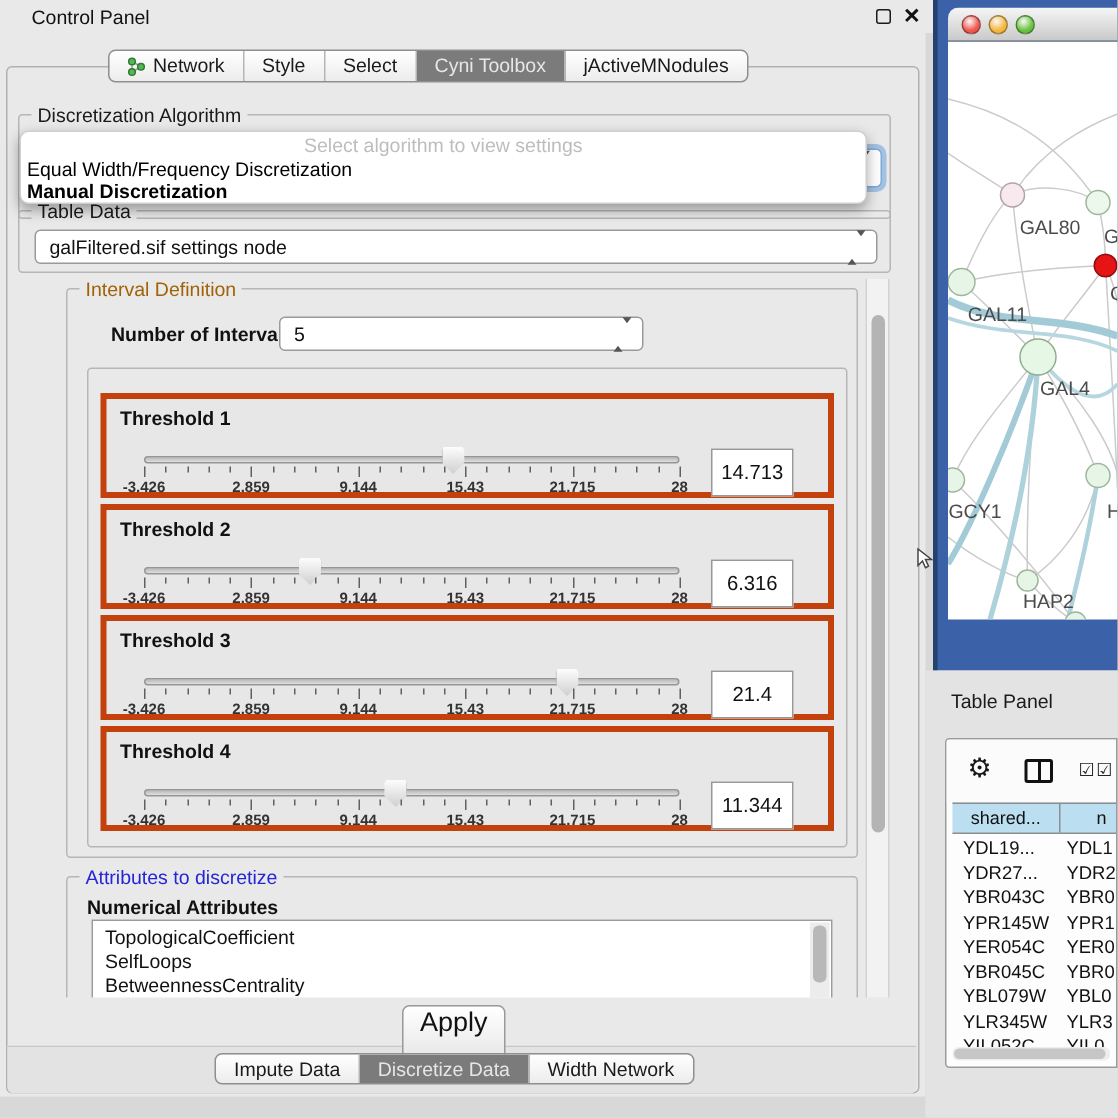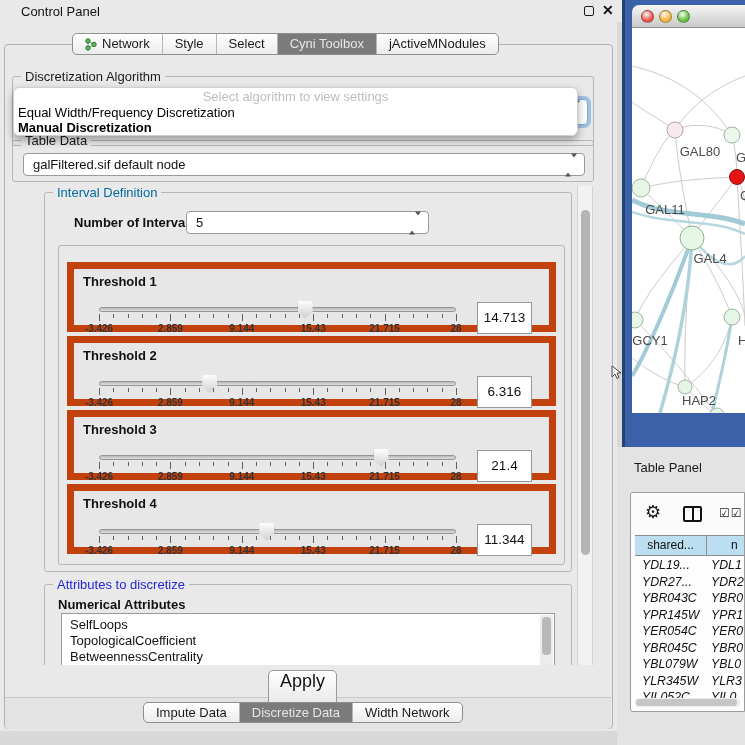--- a/index.html
+++ b/index.html
@@ -19,21 +19,21 @@
   .segbar{position:absolute;display:flex;height:22px;border:1px solid #8f8f8f;border-radius:5px;overflow:hidden;background:linear-gradient(#ffffff,#ececec);z-index:30;font-size:13px;}
   .segbar .seg{display:flex;align-items:center;gap:5px;padding:0 12px;line-height:20px;color:#1a1a1a;border-right:1px solid #b5b5b5;white-space:nowrap;}
   .segbar .seg:last-child{border-right:none;}
   .segbar .seg.sel{background:#7b7b7b;color:#e6e6e6;}
   #top-tabs{left:72px;top:33px;}
   #bottom-tabs{left:143px;top:702px;height:21px;}
 
   
   .groupbox{position:absolute;border:1px solid #b6b6b6;border-radius:3px;}
   .gtitle{position:absolute;top:-8px;left:8px;background:#e9e9e9;padding:0 4px;font-size:13px;color:#1a1a1a;white-space:nowrap;}
-  .gtitle.green{color:#0369a1;}
+  .gtitle.green{color:#a16207;}
   .gtitle.blue{color:#2525d8;}
 
   
   .mac-combo{position:absolute;background:#fff;border:1px solid #9a9a9a;border-radius:4px;font-size:13px;color:#111;display:flex;align-items:center;padding-left:9px;}
   .mac-combo.focused{border:1px solid #7fa9d6;box-shadow:0 0 0 3px rgba(105,160,220,.55);}
   .spinner{position:absolute;right:7px;top:50%;transform:translateY(-50%);}
   .spin-up{width:0;height:0;border-left:3.5px solid transparent;border-right:3.5px solid transparent;border-bottom:4.5px solid #555;margin-bottom:2.5px;}
   .spin-down{width:0;height:0;border-left:3.5px solid transparent;border-right:3.5px solid transparent;border-top:4.5px solid #555;}
 
   
@@ -42,21 +42,21 @@
   #algo-popup .item{font-size:13px;height:15px;line-height:15px;padding-left:4px;color:#000;}
   #algo-popup .item.first{font-weight:700;}
 
   
   #viewport{position:absolute;left:12px;top:186px;width:565px;height:479px;overflow:hidden;}
   #vscroll{position:absolute;left:577px;top:186px;width:16px;height:479px;background:#f2f2f2;border-left:1px solid #d2d2d2;border-right:1px solid #d2d2d2;}
   #vscroll .thumb{position:absolute;left:3px;top:24px;width:9px;height:345px;border-radius:5px;background:#b4b4b4;}
 
   
   #threshold-stack{position:absolute;left:8px;top:16px;width:489px;display:flex;flex-direction:column;gap:4px;}
-  .threshold-panel{position:relative;height:70px;border:7px solid #c2410c;background:#e7e7e7;}
+  .threshold-panel{position:relative;height:70px;border:4px solid #c2410c;background:#e7e7e7;}
   .th-label{position:absolute;left:9px;top:5px;font-size:13px;font-weight:700;color:#111;}
   .slider-zone{position:absolute;left:25px;top:32px;width:357px;height:36px;}
   .track{position:absolute;left:0;top:6px;width:100%;height:5px;border:1px solid #969696;border-radius:3px;background:linear-gradient(#b9b9b9,#dedede);}
   .handle{position:absolute;top:0;width:15px;height:18px;background:linear-gradient(#fdfdfd,#cfcfcf);clip-path:polygon(8% 0,92% 0,100% 12%,100% 58%,50% 100%,0 58%,0 12%);filter:drop-shadow(0 0 1px #777);}
   .ticks{position:absolute;left:0;top:13px;width:100%;height:8px;}
   .ticks i{position:absolute;top:0;width:1px;background:#606060;display:block;}
   .tick-labels{position:absolute;left:0;top:22px;width:100%;height:12px;}
   .tick-labels span{position:absolute;transform:translateX(-50%);font-size:10px;font-weight:700;color:#333;white-space:nowrap;}
   .value-box{position:absolute;left:403px;top:33px;width:55px;height:32px;background:#fff;border:1px solid #989898;font-size:13.5px;text-align:center;line-height:30px;color:#111;}
 
@@ -81,21 +81,21 @@
   #table-window{position:absolute;left:13px;top:45px;width:115px;height:220px;background:#fdfdfd;border:1px solid #9b9b9b;border-radius:3px 0 0 3px;overflow:hidden;}
   #tbl-toolbar{position:absolute;left:0;top:0;right:0;height:42px;background:#fbfbfb;}
   #gear-icon{position:absolute;left:14px;top:8px;font-size:18px;color:#1a1a1a;}
   #col-icon{position:absolute;left:52px;top:13px;width:19px;height:16px;border:2px solid #111;border-radius:2px;}
   #col-icon::after{content:"";position:absolute;left:6.5px;top:0;width:2px;height:12px;background:#111;}
   #check-icons{position:absolute;left:88px;top:13px;font-size:12px;color:#222;letter-spacing:1px;}
   #tbl-header{position:absolute;left:4px;top:42px;right:0;height:21px;display:flex;background:#bbdef0;border-top:1px solid #8e8e8e;border-bottom:1px solid #8e8e8e;font-size:12px;color:#111;}
   #tbl-header .hc1{flex:0 0 72px;border-right:1px solid #8e8e8e;text-align:center;line-height:19px;}
   #tbl-header .hc2{flex:1;text-align:left;padding-left:24px;line-height:19px;overflow:hidden;}
   #tbl-rows{position:absolute;left:4px;top:64px;right:0;height:143px;overflow:hidden;}
-  .trow{display:flex;height:16.5px;font-size:12.3px;color:#111;font-style:italic;}
+  .trow{display:flex;height:16.5px;font-size:12.3px;color:#111;}
   .trow .c1{flex:0 0 72px;padding-left:7px;line-height:16.5px;overflow:hidden;white-space:nowrap;}
   .trow .c2{flex:1;padding-left:4px;line-height:16.5px;overflow:hidden;white-space:nowrap;}
   #hscroll{position:absolute;left:4px;right:4px;bottom:4px;height:9px;background:#ededed;border-radius:4px;}
   #hscroll .thumb{position:absolute;left:1px;top:1px;width:96%;height:7px;background:#c6c6c6;border-radius:4px;}
 
   #mouse-cursor{position:absolute;left:611px;top:365px;z-index:50;}
   text{font-family:"Liberation Sans",sans-serif;}
 </style>
 </head>
 <body>
@@ -142,21 +142,21 @@
 
   <div id="algo-popup">
     <div class="hint">Select algorithm to view settings</div>
     <div class="item">Equal Width/Frequency Discretization</div>
     <div class="item first">Manual Discretization</div>
   </div>
 
   <div class="groupbox" style="left:12px;top:140px;width:582px;height:42px;">
     <span class="gtitle">Table Data</span>
     <div class="mac-combo" style="left:10px;top:12px;width:562px;height:23px;">
-      <span>galFiltered.sif default node</span>
+      <span>galFiltered.sif settings node</span>
       <span class="spinner"><span class="spin-up"></span><span class="spin-down"></span></span>
     </div>
   </div>
 
   <div id="viewport">
 
     <div class="groupbox" style="left:32px;top:6px;width:528px;height:380px;">
       <span class="gtitle green">Interval Definition</span>
       <span style="position:absolute;left:29px;top:22px;font-size:13px;font-weight:700;color:#111;">Number of Intervals</span>
       <div class="mac-combo" style="left:141px;top:18px;width:243px;height:23px;">
@@ -349,22 +349,22 @@
 
         </div>
       </div>
     </div>
 
     <div class="groupbox" style="left:32px;top:398px;width:528px;height:120px;">
       <span class="gtitle blue">Attributes to discretize</span>
       <span style="position:absolute;left:13px;top:12px;font-size:13px;font-weight:700;color:#111;">Numerical Attributes</span>
       <div id="attr-list">
 
-      <div class="list-item">SelfLoops</div>
-          <div class="list-item">TopologicalCoefficient</div>
+      <div class="list-item">TopologicalCoefficient</div>
+          <div class="list-item">SelfLoops</div>
           <div class="list-item">BetweennessCentrality</div>
           <div id="attr-scroll">
             <div class="thumb"></div>
           </div>
         </div>
     </div>
   </div>
 
   <div id="vscroll">
       <div class="thumb"></div>

